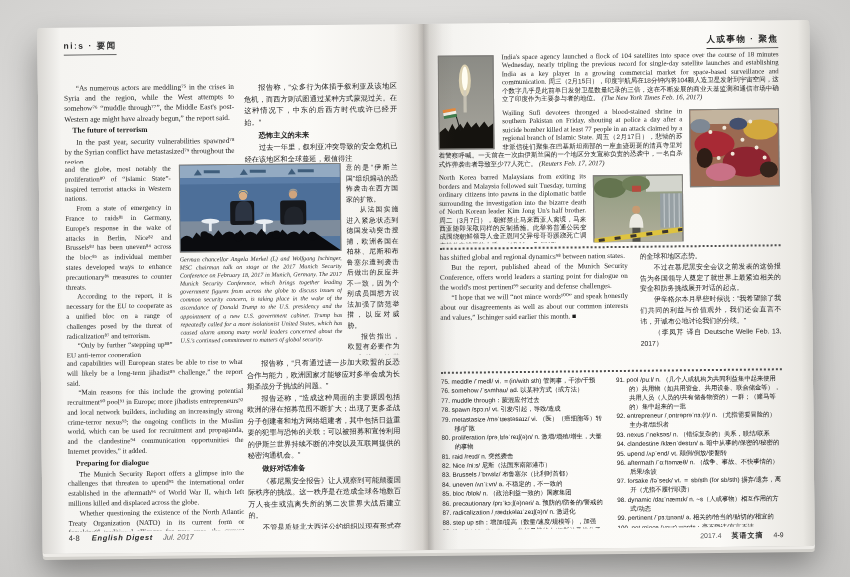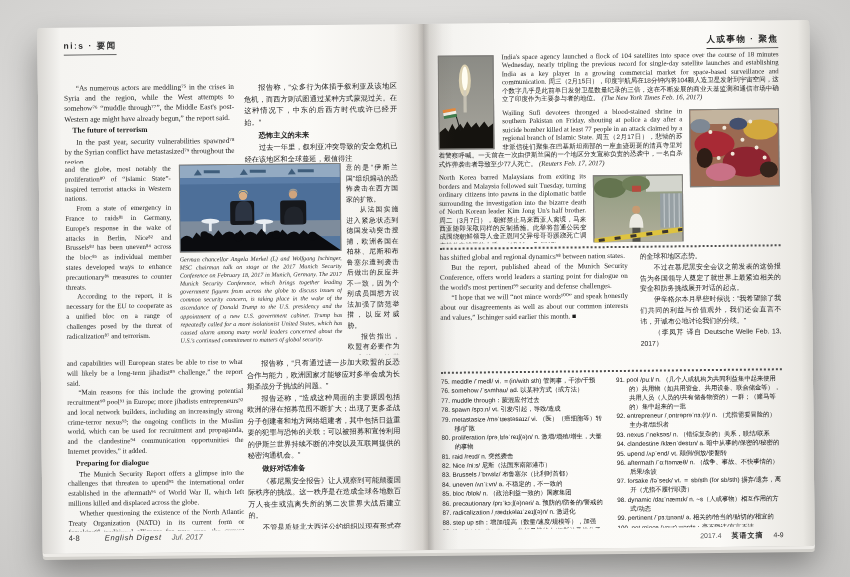--- a/index.html
+++ b/index.html
@@ -41,22 +41,22 @@
   .zh h4{margin:1.5px 0 1px 0;font-weight:bold;text-indent:2em;font-size:7.2px;}
   .zh-top,.zh-bottom{font-size:7.2px;line-height:1.6;}
   .zh-narrow{font-size:6.8px;line-height:1.55;}
   
   .photoframe{border:1px solid #85837e;background:#777;font-size:0;line-height:0;}
   .photoframe svg{display:block;}
   .cap{font-family:"Liberation Serif","DejaVu Serif",serif;font-style:italic;
     font-size:6.1px;line-height:1.34;text-align:justify;color:#2f2f2f;margin-top:2.5px;}
   
   .foot-l{font-size:7.6px;color:#2a2a2a;}
-  .foot-l .fnum{margin-right:23px;text-align:right;}
-  .foot-l .fmag{font-weight:normal;font-style:italic;letter-spacing:.6px;margin-right:8px;}
+  .foot-l .fnum{margin-right:10px;text-align:right;}
+  .foot-l .fmag{font-weight:bold;font-style:italic;letter-spacing:.6px;margin-right:8px;}
   .foot-l .fdate{font-style:italic;color:#5a5a5a;}
   
   .news p{margin:0 0 5.5px 0;font-size:6.9px;line-height:1.22;text-align:justify;color:#1d1d1d;}
   .nen{font-family:"Liberation Serif","DejaVu Serif",serif;}
   .nzh{font-size:6.5px;}
   .nsrc{font-family:"Liberation Serif","DejaVu Serif",serif;font-style:italic;}
   .ph-rocket{float:left;width:54px;height:92px;margin:2px 8px 2px 0;}
   .ph-crowd{float:right;width:88px;height:76px;margin:2px 0 4px 7px;}
   .ph-embassy{float:right;width:88px;height:78px;margin:3px 0 0 7px;}
   .dotline{border-top:2px dotted #4e4e4e;height:0;}
@@ -94,20 +94,21 @@
     <div class="blk zh zh-top" style="left:206px;top:56px;width:153px;height:82px;">
       <p>报告称，“众多行为体插手叙利亚及该地区危机，而西方则试图通过某种方式蒙混过关。在这种情况下，中东的后西方时代或许已经开始。”</p>
       <h4>恐怖主义的未来</h4>
       <p>过去一年里，叙利亚冲突导致的安全危机已经在该地区和全球蔓延，最值得注</p>
     </div>
 
     <div class="blk en en-narrow" style="left:26px;top:138px;width:106px;height:192px;">
       <p class="noind">and the globe, most notably the proliferation⁸⁰ of “Islamic State”-inspired terrorist attacks in Western nations.</p>
       <p>From a state of emergency in France to raids⁸¹ in Germany, Europe's response in the wake of attacks in Berlin, Nice⁸² and Brussels⁸³ has been uneven⁸⁴ across the bloc⁸⁵ as individual member states developed ways to enhance precautionary⁸⁶ measures to counter threats.</p>
       <p>According to the report, it is necessary for the EU to cooperate as a unified bloc on a range of challenges posed by the threat of radicalization⁸⁷ and terrorism.</p>
+      <p>“Only by further “stepping up⁸⁸” EU anti-terror cooperation</p>
     </div>
 
     <div class="blk" style="left:140px;top:138px;width:162px;height:186px;">
       <div class="photoframe">
         <svg width="160" height="86" viewBox="0 0 160 86">
           <rect x="0" y="0" width="160" height="86" fill="#55779f"></rect>
           <rect x="0" y="0" width="160" height="13" fill="#93aac2"></rect>
           <g fill="#31506f" opacity=".85">
             <path d="M14 10 l4 -6 4 6 z"></path>
               <rect x="24" y="5" width="16" height="3"></rect>

